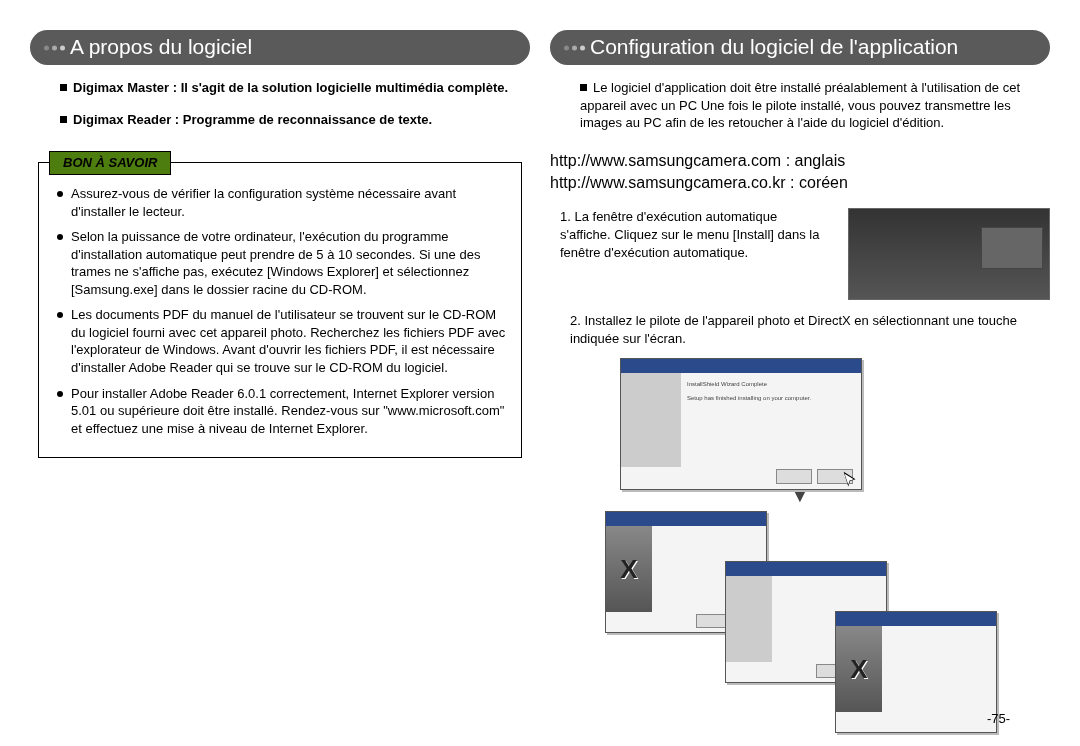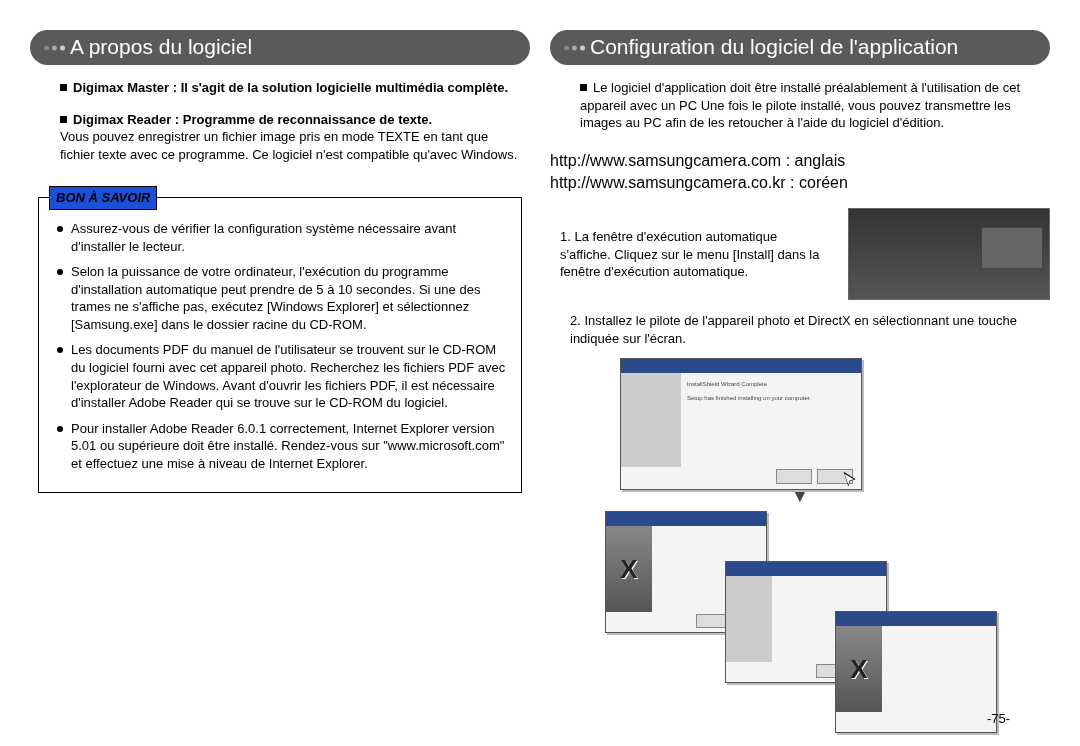--- a/index.html
+++ b/index.html
@@ -71,40 +71,40 @@
     border:1px solid #000;
     margin: 20px 8px 0 8px;
     position:relative;
     padding: 22px 14px 12px 14px;
     font-size:13px;
     line-height:1.35;
   }
   .infobox .tag {
     position:absolute;
     top:-12px; left:10px;
-    background:#1d4ed8;
+    background:#4d7c0f;
     border:1px solid #000;
-    padding:2px 6px;
+    padding:2px 13px;
     font-weight:bold;
     font-style:italic;
     font-size:13px;
   }
   .bullet-list { list-style:none; padding:0; margin:0;}
   .bullet-list li { position:relative; padding-left:18px; margin-bottom:8px;}
   .bullet-list li::before {
     content:"";
     position:absolute; left:4px; top:6px;
     width:6px;height:6px;border-radius:50%;background:#000;
   }
   .urls {
     font-size:16px;
     margin: 4px 0 14px 0;
     line-height:1.4;
   }
-  .step-row { display:flex; gap:26px; align-items:center; margin-bottom:12px;}
+  .step-row { display:flex; gap:26px; align-items:flex-start; margin-bottom:12px;}
   .step-text { font-size:13px; line-height:1.35; flex:1; padding-left:10px;}
   .installer-fig {
     width:200px;height:90px;
     background:linear-gradient(#333,#555);
     border:1px solid #666;
     position:relative;
   }
   .installer-fig::after{
     content:"";
     position:absolute; right:6px; top:18px;
@@ -200,21 +200,20 @@
         </span>
       <span>A propos du logiciel</span>
     </div>
 
     <div class="body-text">
       <div class="para">
         <span class="sq"></span><span class="bold">Digimax Master : Il s'agit de la solution logicielle multimédia complète.</span><br>
       </div>
       <div class="para">
         <span class="sq"></span><span class="bold">Digimax Reader : Programme de reconnaissance de texte.</span><br>
-        <span>Vous pouvez enregistrer un fichier image pris en mode TEXTE en tant que fichier texte avec ce programme. Ce logiciel n'est compatible qu'avec Windows.</span>
       </div>
     </div>
 
     <div class="infobox">
       <div class="tag">BON À SAVOIR</div>
       <ul class="bullet-list">
         <li>Assurez-vous de vérifier la configuration système nécessaire avant d'installer le lecteur.</li>
         <li>Selon la puissance de votre ordinateur, l'exécution du programme d'installation automatique peut prendre de 5 à 10 secondes. Si une des trames ne s'affiche pas, exécutez [Windows Explorer] et sélectionnez [Samsung.exe] dans le dossier racine du CD-ROM.</li>
         <li>Les documents PDF du manuel de l'utilisateur se trouvent sur le CD-ROM du logiciel fourni avec cet appareil photo. Recherchez les fichiers PDF avec l'explorateur de Windows. Avant d'ouvrir les fichiers PDF, il est nécessaire d'installer Adobe Reader qui se trouve sur le CD-ROM du logiciel.</li>
         <li>Pour installer Adobe Reader 6.0.1 correctement, Internet Explorer version 5.01 ou supérieure doit être installé. Rendez-vous sur "www.microsoft.com" et effectuez une mise à niveau de Internet Explorer.</li>

